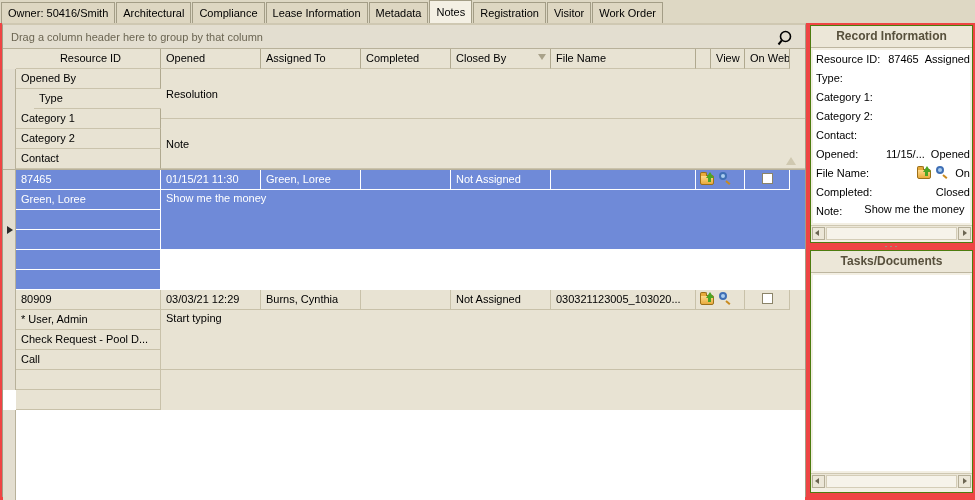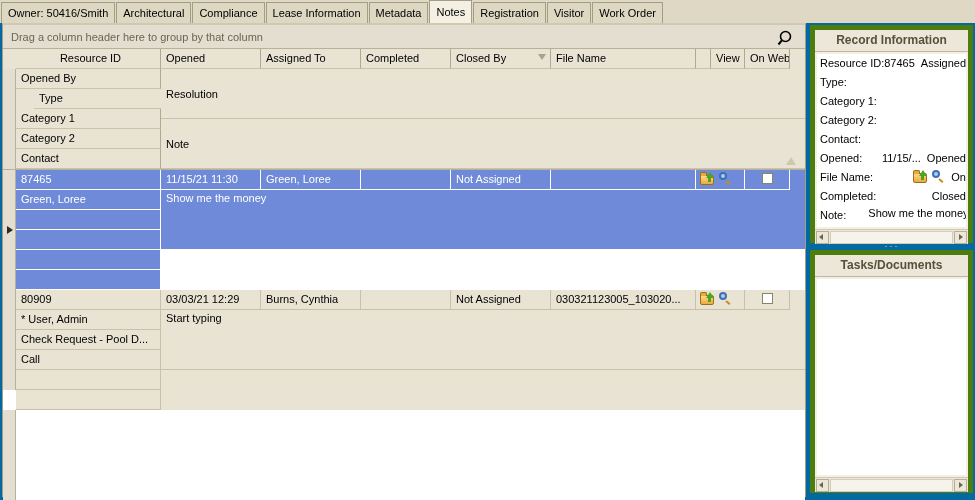--- a/index.html
+++ b/index.html
@@ -8,21 +8,21 @@
     width: 975px; height: 500px;
     overflow: hidden;
     background: #ded8c4;
     font-family: "Liberation Sans", sans-serif;
     font-size: 11px;
     color: #000;
   }
   #app {
     position: relative;
     width: 975px; height: 500px;
-    background: #0369a1;
+    background: #ef4444;
   }
 
   
   .tabbar {
     position: absolute; left: 0; top: 0;
     width: 975px; height: 23px;
     background: #ded8c4;
     display: flex;
     align-items: flex-end;
     padding-left: 1px;
@@ -236,21 +236,21 @@
     vertical-align: -1px;
   }
 
   
   .rightcol {
     position: absolute;
     left: 810px; top: 25px;
     width: 163px; height: 472px;
   }
   .panel {
-    border: 5px solid #4d7c0f;
+    border: 1px solid #4d7c0f;
     background: #f3efe3;
     position: relative;
   }
   .panel-title {
     height: 22px; line-height: 21px;
     text-align: center;
     font-weight: bold;
     font-size: 12px;
     color: #57503c;
     background: #ece7d8;
@@ -363,21 +363,21 @@
     </div>
 
     <div class="rowsarea" id="rowsarea" style="height:371px;">
         <div class="rowgroup">
           <div class="indicator-col" style="height: 120px;">
             <span class="ind-tri"></span>
           </div>
           <div class="rowbody selected">
             <div class="datarow">
               <div class="dcell" style="width: 145px; flex: 0 0 auto;">87465</div>
-              <div class="dcell" style="width: 100px; flex: 0 0 auto;">11/15/21 11:30</div>
+              <div class="dcell" style="width: 100px; flex: 0 0 auto;">01/15/21 11:30</div>
               <div class="dcell" style="width: 100px; flex: 0 0 auto;">Green, Loree</div>
               <div class="dcell" style="width: 90px; flex: 0 0 auto;"></div>
               <div class="dcell" style="width: 100px; flex: 0 0 auto;">Not Assigned</div>
               <div class="dcell" style="width: 145px; flex: 0 0 auto;"></div>
               <div class="dcell" style="width: 49px; flex: 0 0 auto; padding-left: 4px;"><span class="icon-folder"><span class="fbase"></span><span class="ftab"></span><span class="arrow"></span><span class="arrowstem"></span></span><span>&nbsp;</span><span class="icon-mag"><span class="lens"></span><span class="handle"></span></span></div>
               <div class="dcell" style="width: 45px; flex: 0 0 auto; text-align: center; padding-left: 0px;"><span class="chk"></span></div>
             </div>
             <div class="stack">
               <div class="stackleft">
                 <div class="srow">Green, Loree</div>

